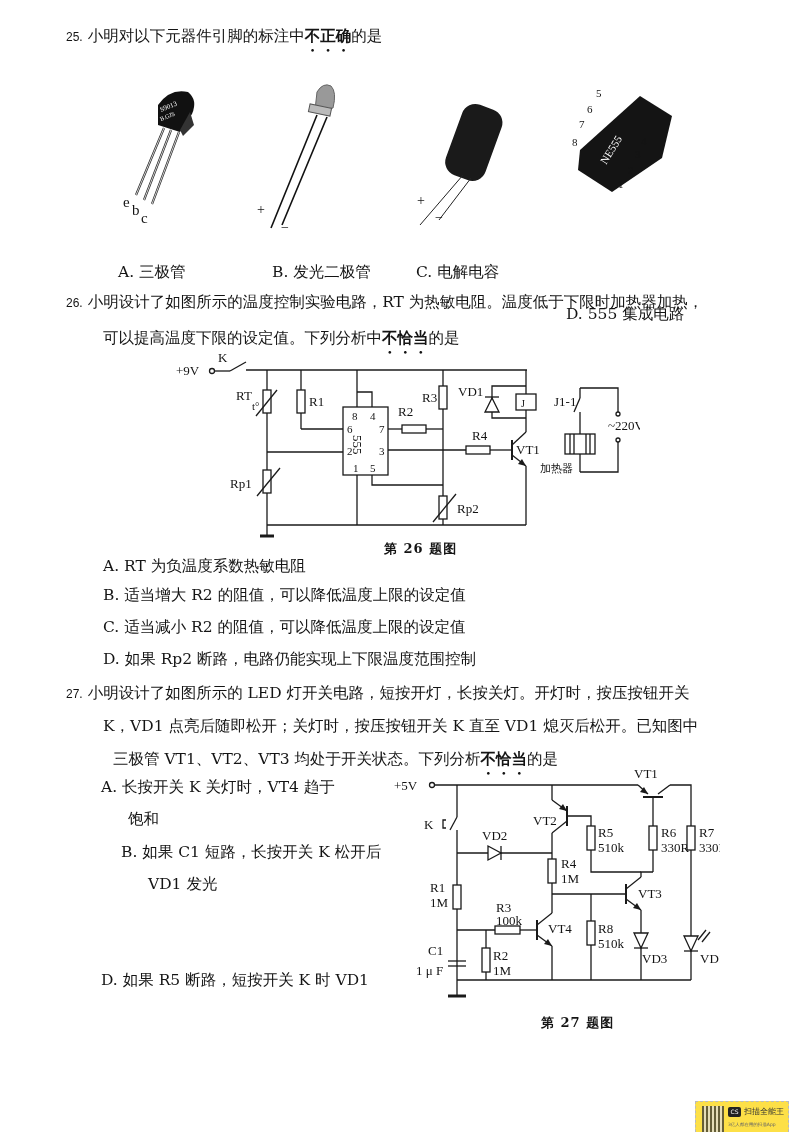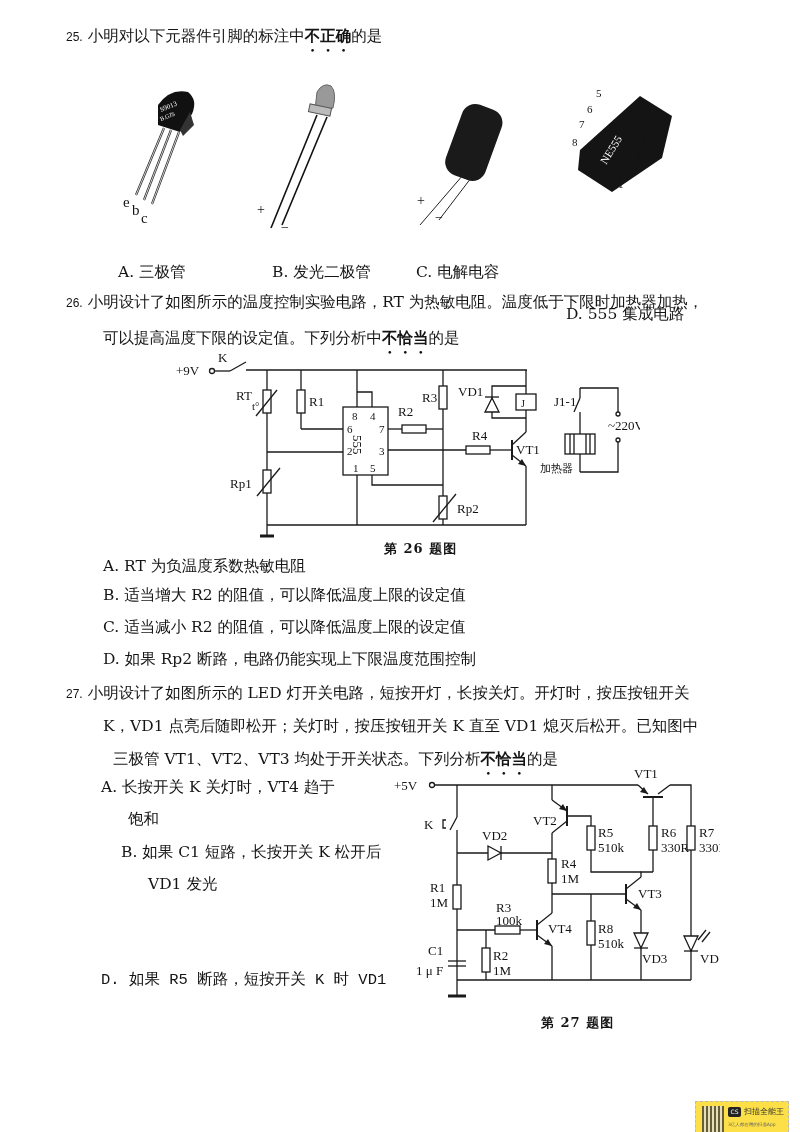--- a/index.html
+++ b/index.html
@@ -223,21 +223,21 @@
 <div class="abs opt" style="left:101px; top:777px;" data-name="q27-option-a">
   <div><span data-name="q27-option-a-label">A.</span> <span data-name="q27-option-a-line1">长按开关 K 关灯时，VT4 趋于</span></div>
   <div style="margin-top:12px; padding-left:27px;" data-name="q27-option-a-line2">饱和</div>
 </div>
 <div class="abs opt" style="left:101px; top:842px;margin-left:20px;" data-name="q27-option-b">
   <div><span data-name="q27-option-b-label">B.</span> <span data-name="q27-option-b-line1">如果 C1 短路，长按开关 K 松开后</span></div>
   <div style="margin-top:12px; padding-left:27px;" data-name="q27-option-b-line2">VD1 发光</div>
 </div>
 <div class="abs opt" style="left:101px; top:906px;" data-name="q27-option-c">
 </div>
-<div class="abs opt" style="left:101px; top:970px;font-family:Liberation Mono, monospace;" data-name="q27-option-d">
+<div class="abs opt" style="left:101px; top:970px;" data-name="q27-option-d">
   <div><span data-name="q27-option-d-label">D.</span> <span data-name="q27-option-d-line1">如果 R5 断路，短按开关 K 时 VD1</span></div>
 </div>
 
 <svg class="abs" style="left:380px; top:770px;" width="340" height="240" data-name="q27-circuit-diagram">
 
   <circle cx="52" cy="15" r="2.5" class="w"></circle>
   <line x1="55" y1="15" x2="258" y2="15" class="w"></line>
   <text class="t" x="14" y="20" data-name="supply-label">+5V</text>
 
   <line x1="77" y1="15" x2="77" y2="47" class="w"></line>

